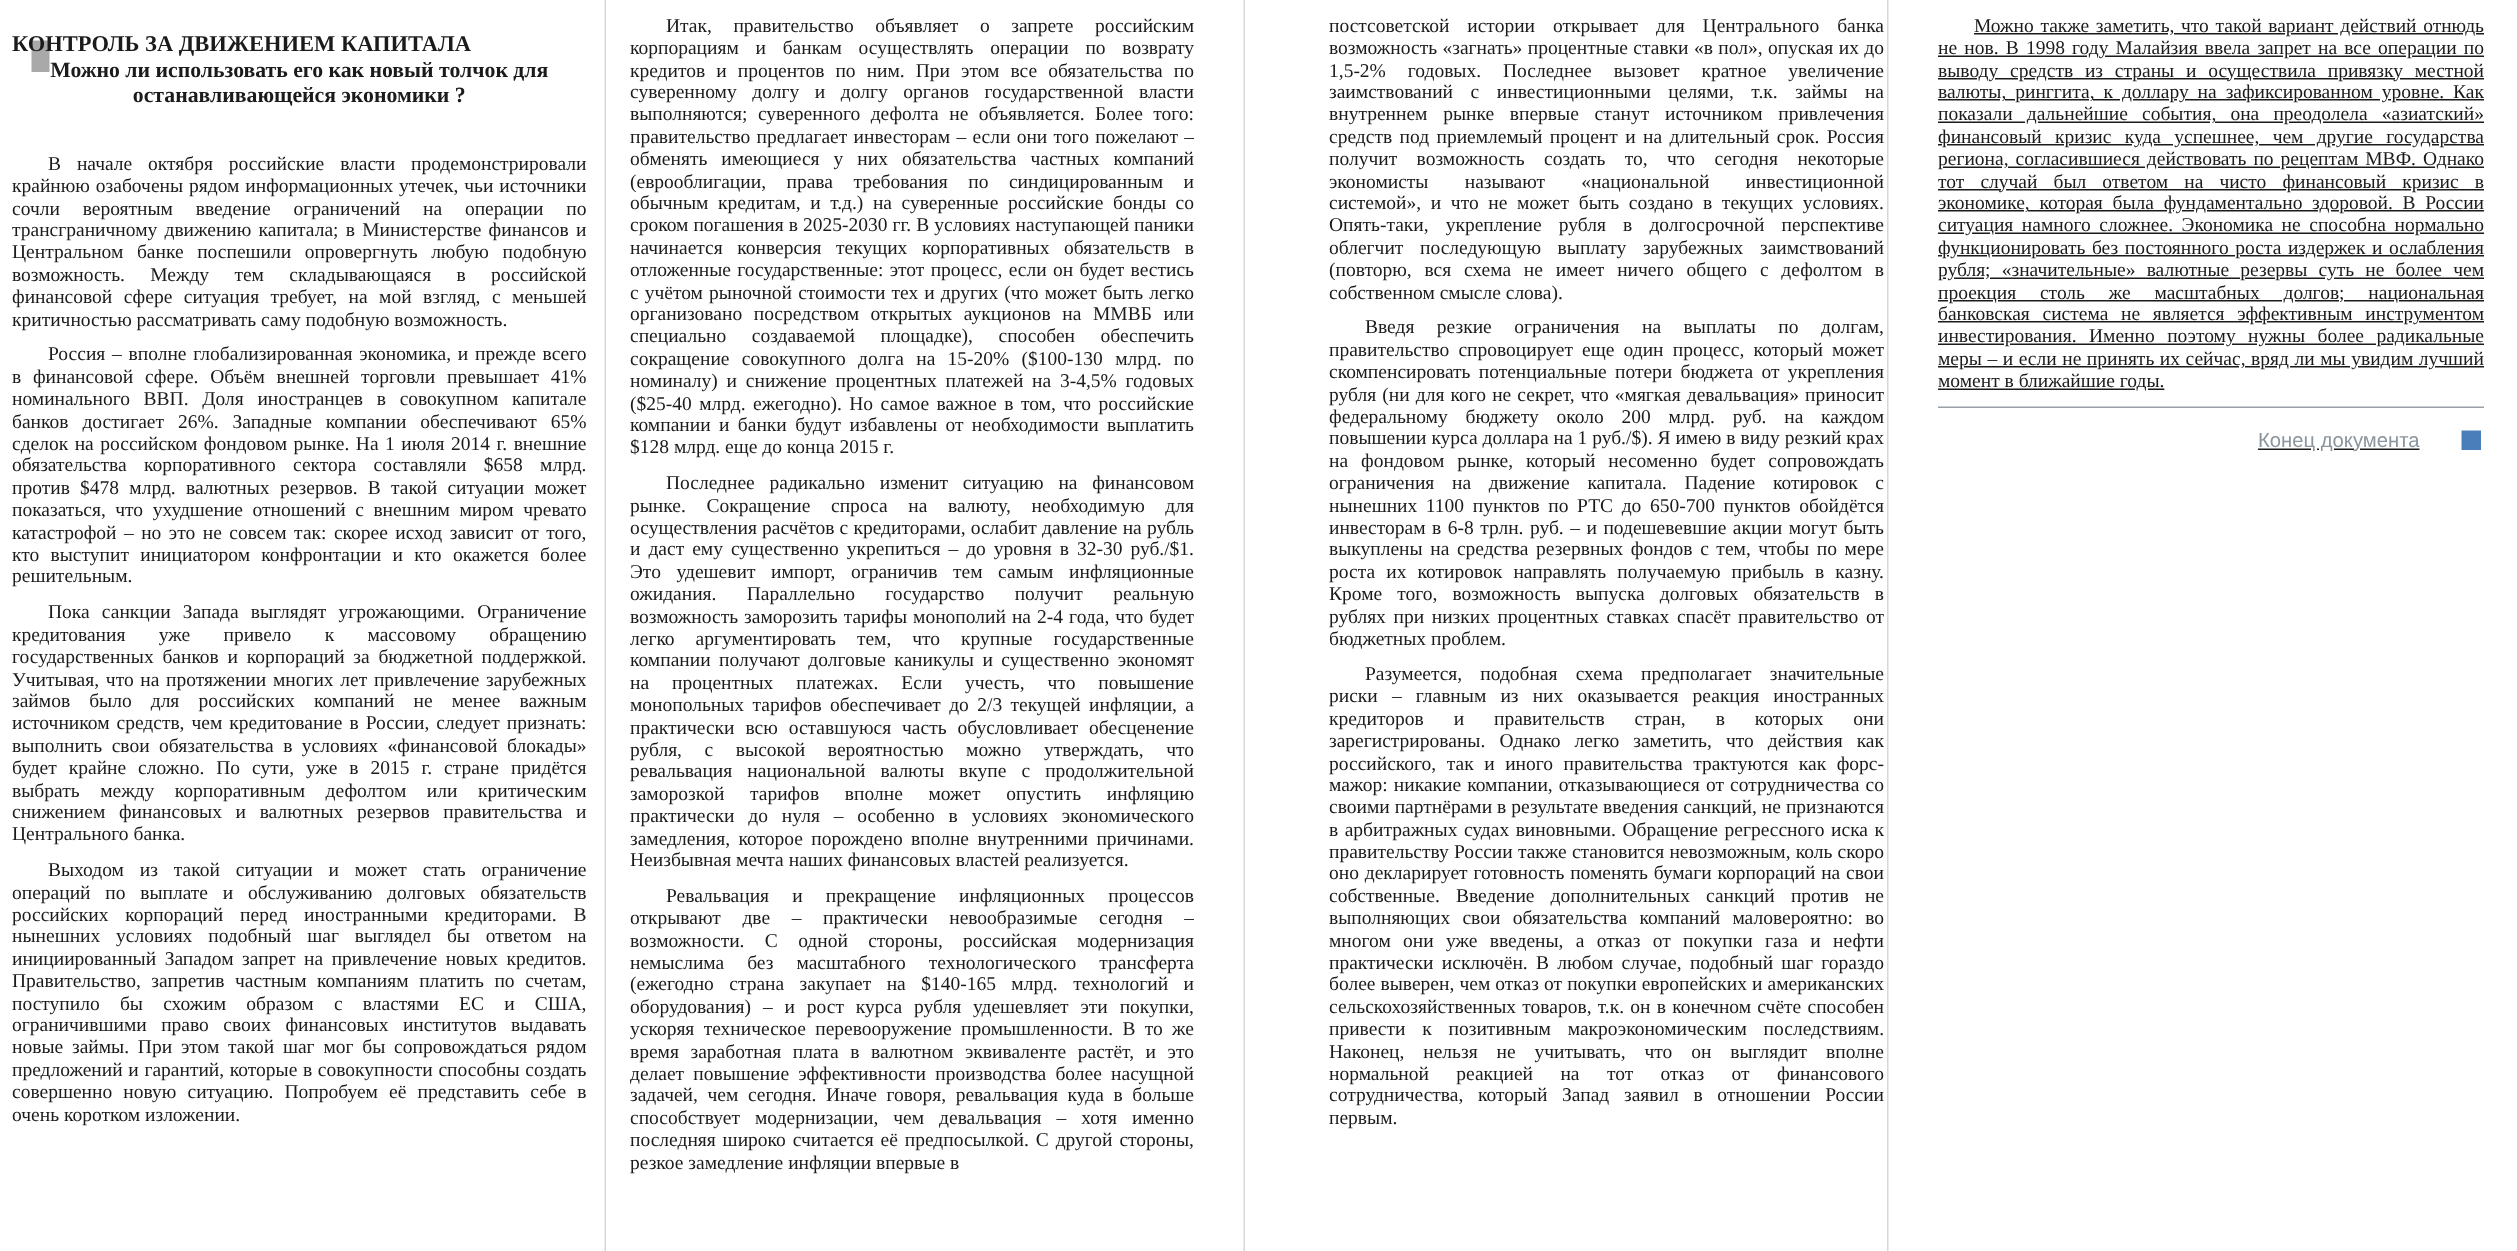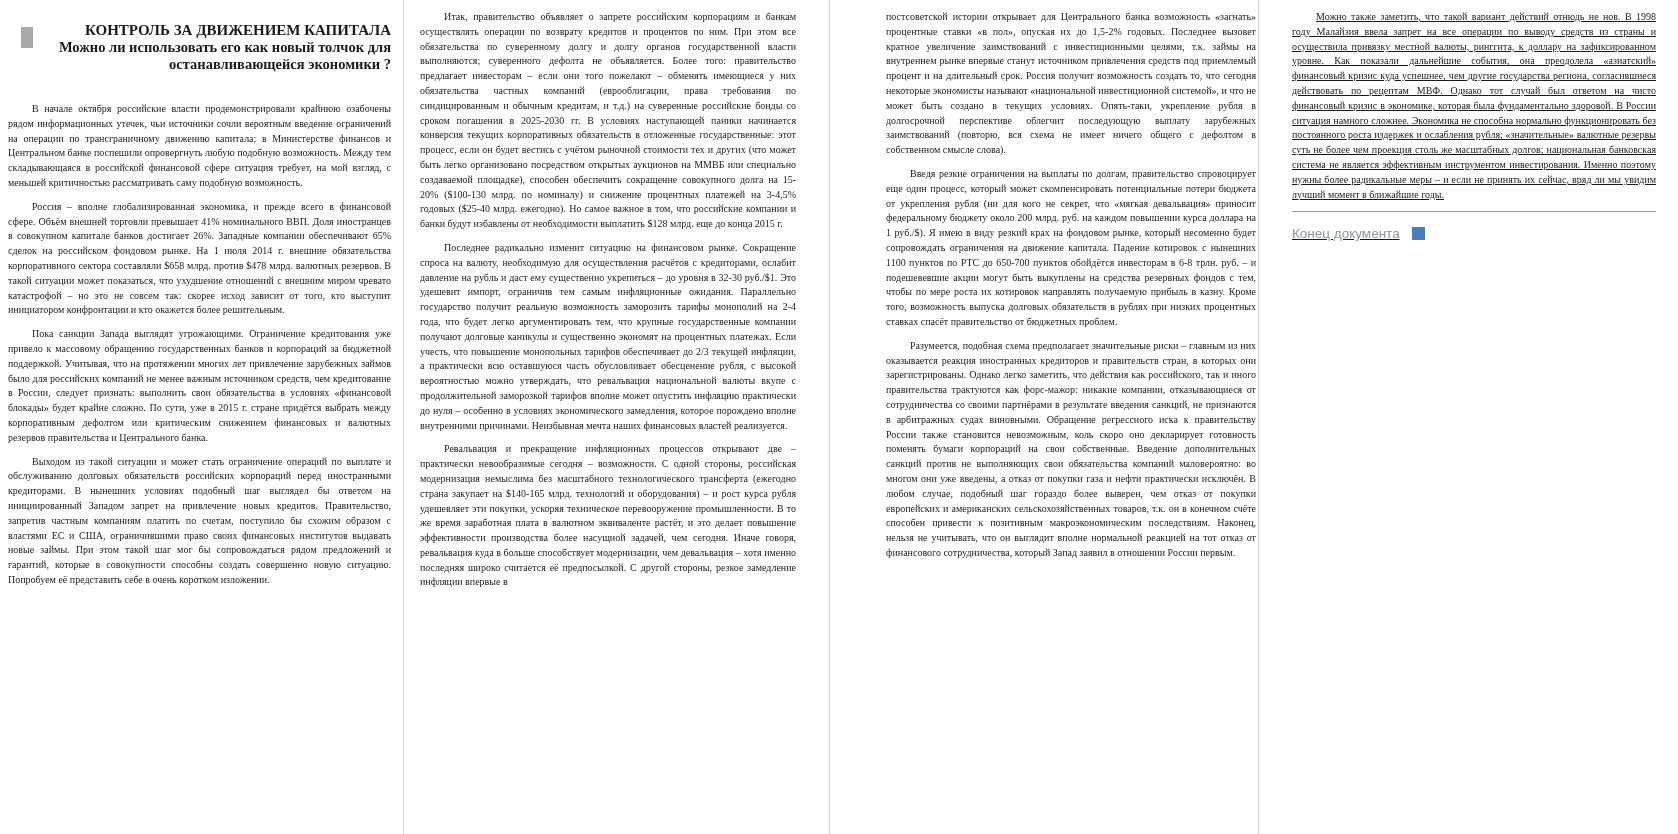--- a/index.html
+++ b/index.html
@@ -13,31 +13,31 @@
   .divider.d1 { left:403px; }
   .divider.d2 { left:829px; }
   .divider.d3 { left:1258px; }
 
   .col { position:absolute; top:10px; height:824px; overflow:hidden; }
   .col1 { left:8px;    width:383px; }
   .col2 { left:420px;  width:376px; }
   .col3 { left:858px;  width:370px;margin-left:28px; }
   .col4 { left:1292px; width:364px;text-decoration:underline; }
 
-  .col p { font-size:10px; line-height:14.8px; text-align:justify; text-indent:24px;
+  .col p { font-size:13px; line-height:14.8px; text-align:justify; text-indent:24px;
            margin-bottom:9px; }
   .col p.cont { text-indent:0; }
 
-  .title { text-align:right; font-weight:bold; font-size:15px; line-height:17px;
+  .title { text-align:left; font-weight:bold; font-size:15px; line-height:17px;
            margin-top:12px; }
-  .subtitle { text-align:right; font-weight:bold; font-size:14.5px; line-height:16.5px;
+  .subtitle { text-align:center; font-weight:bold; font-size:14.5px; line-height:16.5px;
            margin-bottom:30px; }
 
   .endrule { border:none; border-top:1px solid #9aa0a6; margin:6px 0 14px 0; height:0; }
-  .endline { display:flex; align-items:center; gap:12px;
+  .endline { display:flex; justify-content:flex-end; align-items:center; gap:28px;
              font-family:"Liberation Sans","DejaVu Sans",sans-serif;
              font-size:13.5px; color:#8b959e; padding-right:2px; }
   .endsquare { width:13px; height:13px; background:#4a7ebb; display:inline-block; }
 </style>
 </head>
 <body>
 
 <div class="page">
 
   <div class="margin-marker"></div>

